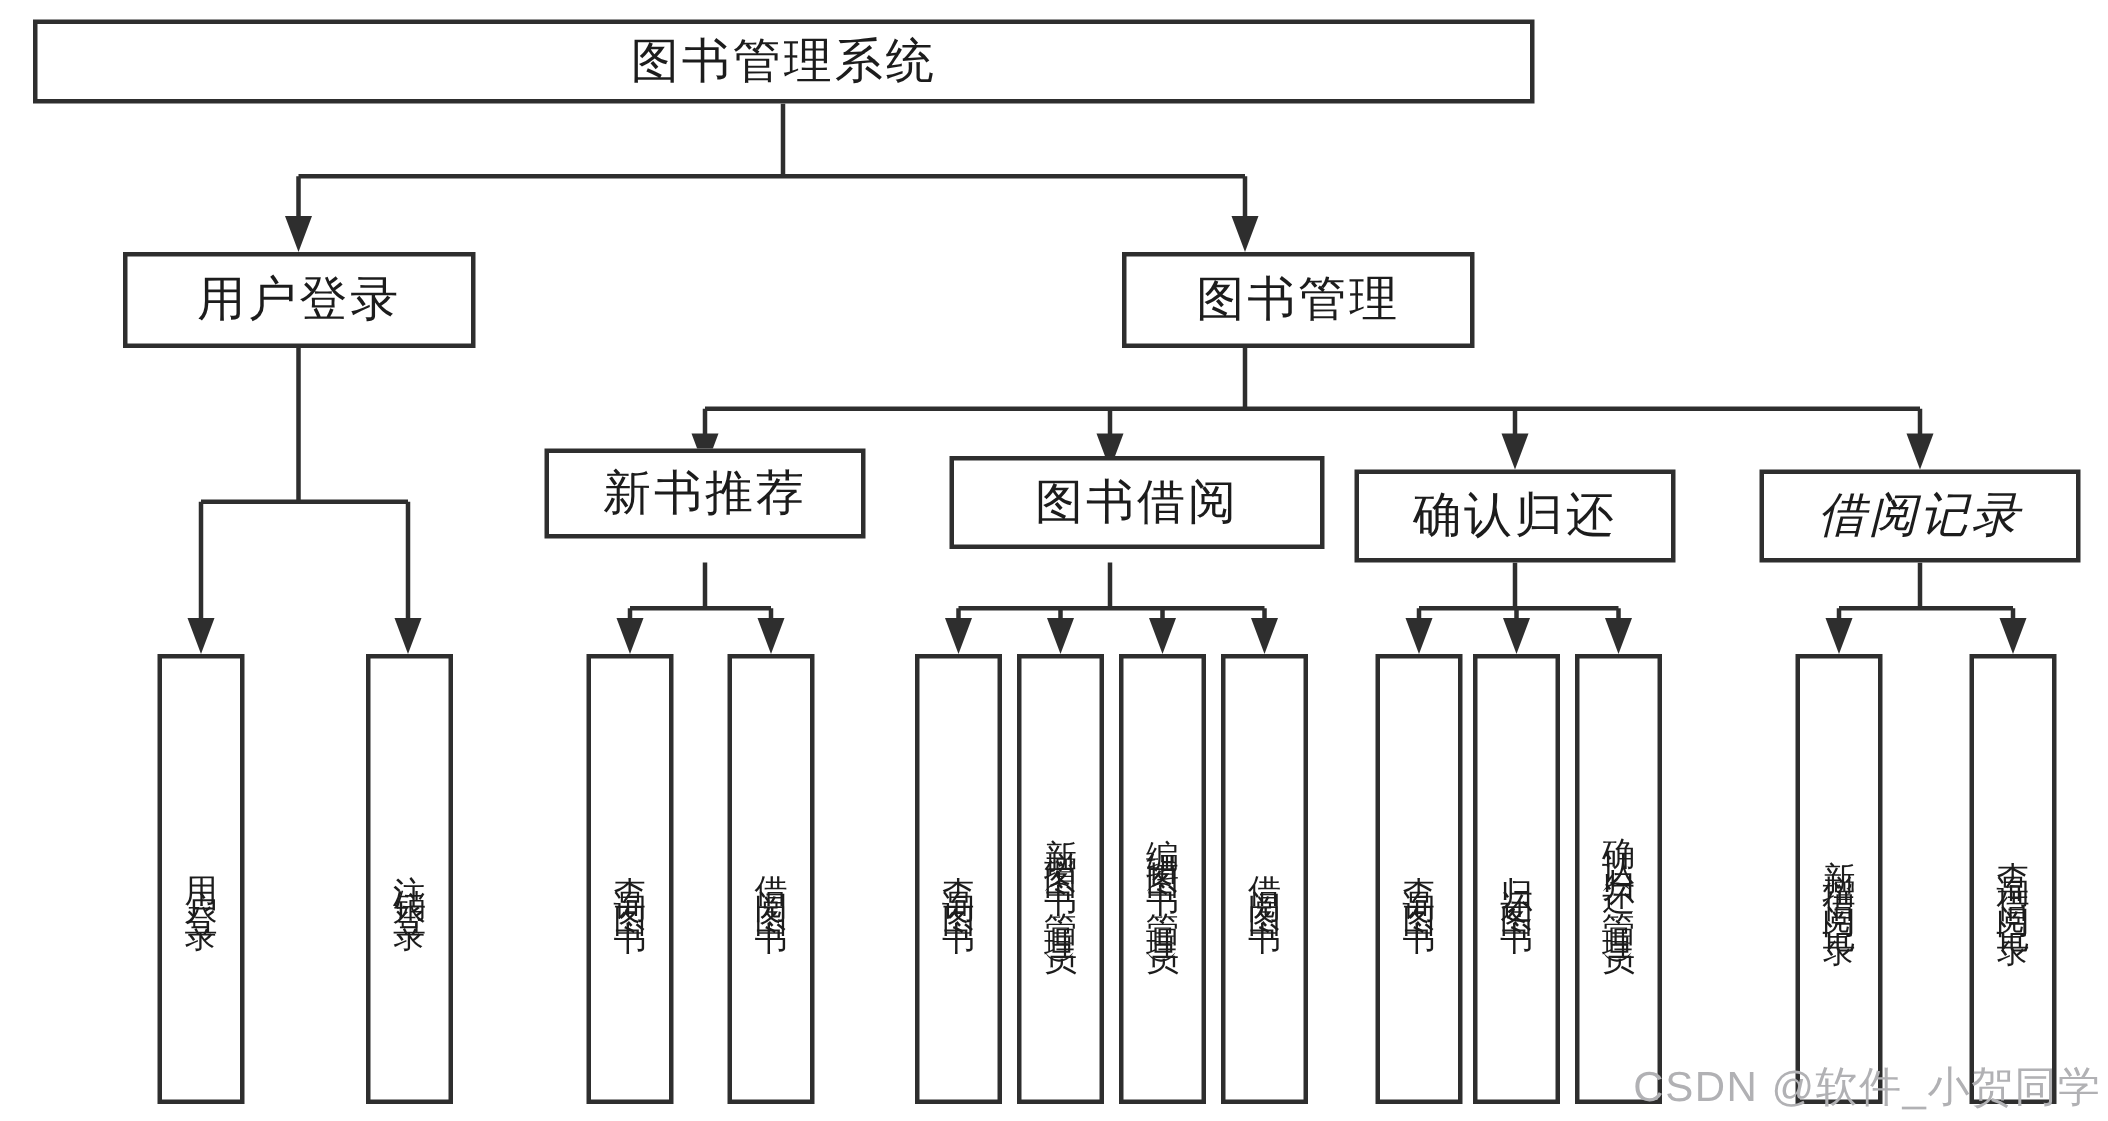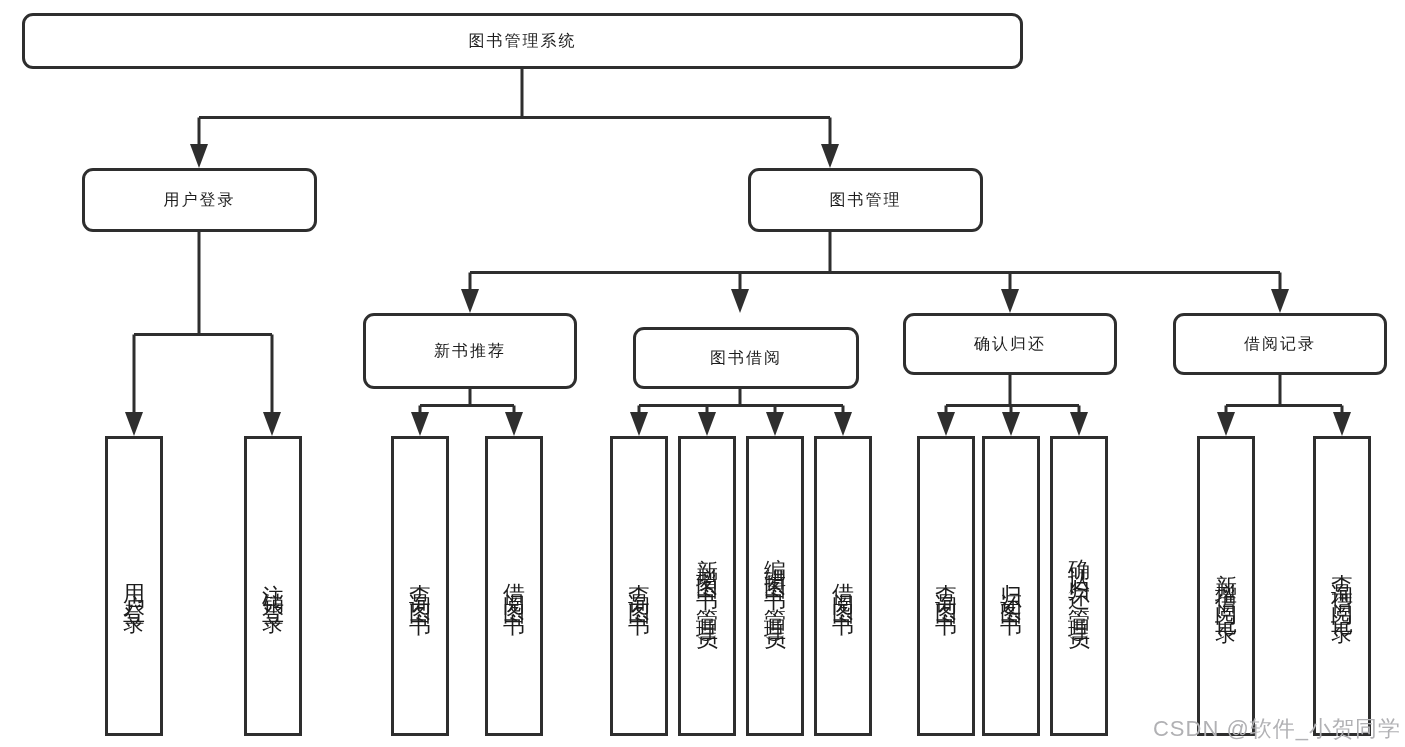--- a/index.html
+++ b/index.html
@@ -17,33 +17,33 @@
   .node {
     position:absolute;
     background:#ffffff;
     border:3px solid #2e2e2e;
     box-sizing:border-box;
     display:flex; align-items:center; justify-content:center;
     color:#1c1c1c;
     z-index:2;
     text-align:center;
   }
-  .h-node { font-size:16px; letter-spacing:2px; white-space:nowrap;border-radius:11px; }
+  .h-node { font-size:32px; letter-spacing:2px; white-space:nowrap; }
   .v-node {
     writing-mode:vertical-rl;
     text-orientation:mixed;
     font-size:22px;
     letter-spacing:10px;
     line-height:1;
   }
   .watermark {
     position:absolute;
     right:4px; bottom:3px;
     z-index:3;
-    font-size:22px;
+    font-size:28px;
     color:#b1b1b4;
     letter-spacing:1px;
     white-space:nowrap;
     margin-left:42px;
   }
 </style>
 </head>
 <body>
 
 <div class="stage">
@@ -105,24 +105,24 @@
       <polygon points="1217,412 1235,412 1226,436"></polygon>
       <polygon points="1333,412 1351,412 1342,436"></polygon>
     </g>
   </svg>
 
   <div class="node h-node" style="left:22px; top:13px; width:1001px; height:56px;">图书管理系统</div>
 
   <div class="node h-node" style="left:82px; top:168px; width:235px; height:64px;">用户登录</div>
   <div class="node h-node" style="left:748px; top:168px; width:235px; height:64px;">图书管理</div>
 
-  <div class="node h-node" style="left:363px; top:313px; width:214px; height:76px;">新书推荐</div>
-  <div class="node h-node" style="left:633px; top:327px; width:226px; height:62px;">图书借阅</div>
+  <div class="node h-node" style="left:363px; top:299px; width:214px; height:60px;">新书推荐</div>
+  <div class="node h-node" style="left:633px; top:304px; width:250px; height:62px;">图书借阅</div>
   <div class="node h-node" style="left:903px; top:313px; width:214px; height:62px;">确认归还</div>
-  <div class="node h-node" style="left:1173px; top:313px; width:214px; height:62px;">借阅记录</div>
+  <div class="node h-node" style="left:1173px; top:313px; width:214px; height:62px;font-style:italic;">借阅记录</div>
 
   <div class="node v-node" style="left:105px; top:436px; width:58px; height:300px;">用户登录</div>
   <div class="node v-node" style="left:244px; top:436px; width:58px; height:300px;">注销登录</div>
 
   <div class="node v-node" style="left:391px; top:436px; width:58px; height:300px;">查询图书</div>
   <div class="node v-node" style="left:485px; top:436px; width:58px; height:300px;">借阅图书</div>
 
   <div class="node v-node" style="left:610px; top:436px; width:58px; height:300px;">查询图书</div>
   <div class="node v-node" style="left:678px; top:436px; width:58px; height:300px;">新增图书（管理员）</div>
   <div class="node v-node" style="left:746px; top:436px; width:58px; height:300px;">编辑图书（管理员）</div>

